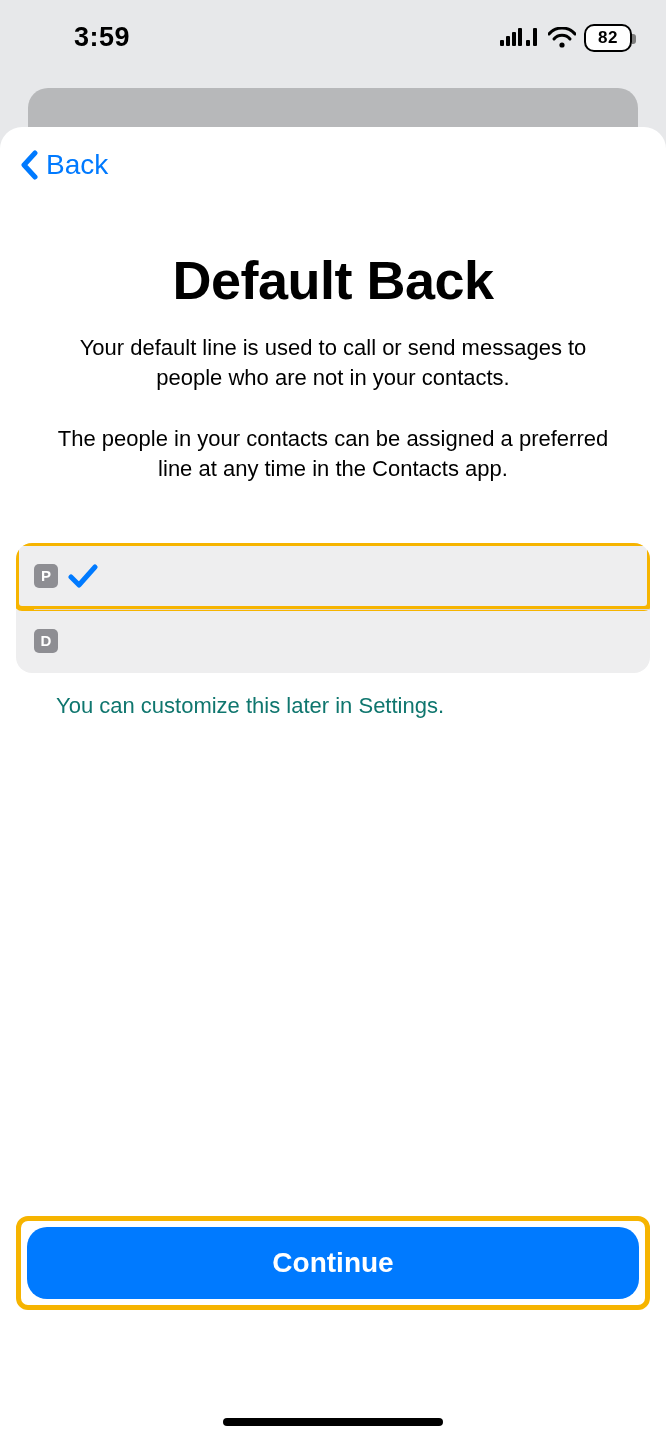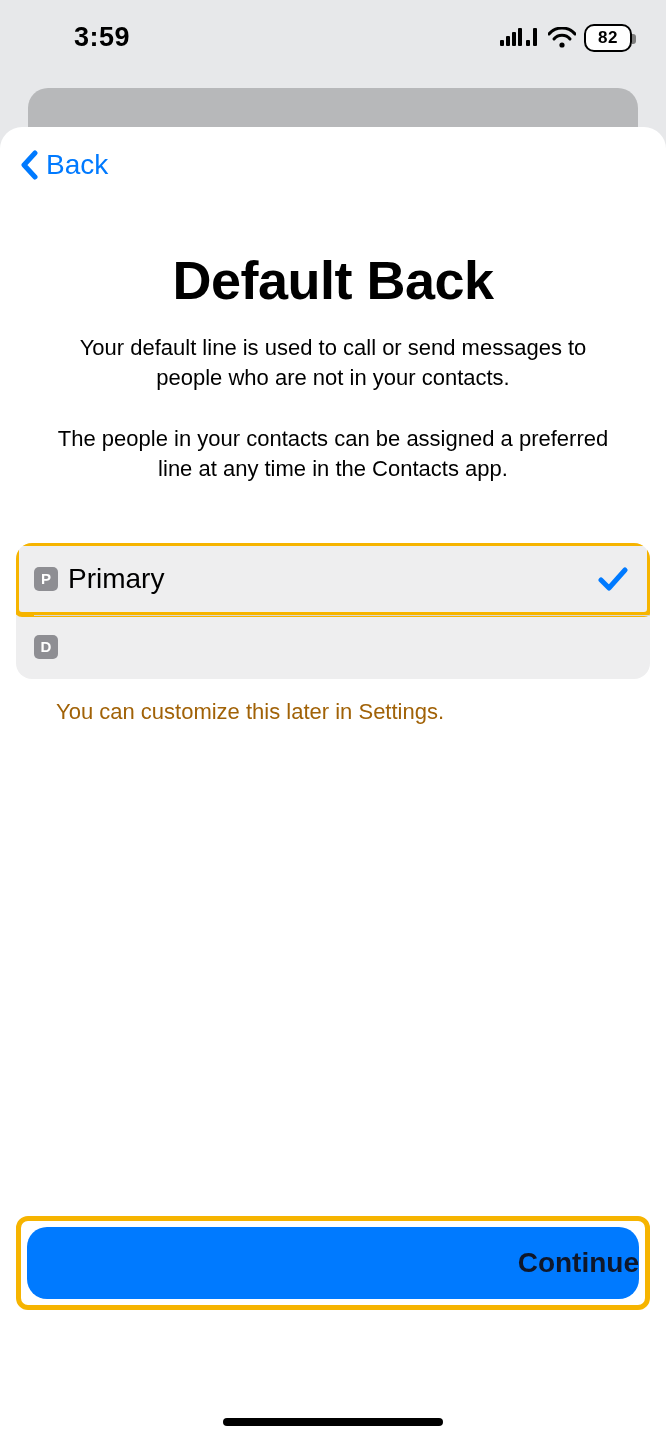--- a/index.html
+++ b/index.html
@@ -135,39 +135,39 @@
   .check svg { display: block; }
 
   .highlight-row {
     outline: 5px solid #f6b400;
     outline-offset: -3px;
     border-radius: 6px;
   }
 
   .footnote {
     margin-top: 20px;
-    color: #a16207;
+    color: #0f766e;
     font-size: 22px;
     padding: 0 40px;
   }
 
   .continue-wrap {
     position: absolute;
     left: 16px; right: 16px;
     bottom: 130px;
     padding: 6px;
     border: 5px solid #f6b400;
     border-radius: 12px;
   }
   .continue {
     display: flex;
-    align-items: center; justify-content: flex-end;
+    align-items: center; justify-content: center;
     height: 72px;
     background: #007aff;
-    color: #0f172a;
+    color: #ffffff;
     border-radius: 20px;
     font-size: 28px;
     font-weight: 700;
   }
 
   .home-indicator {
     position: absolute;
     bottom: 14px;
     left: 50%;
     transform: translateX(-50%);
@@ -218,21 +218,20 @@
 
   <h1 class="title">Default Back</h1>
 
   <p class="desc">Your default line is used to call or send messages to people who are not in your contacts.
 
 The people in your contacts can be assigned a preferred line at any time in the Contacts app.</p>
 
   <div class="list">
     <div class="row highlight-row">
       <span class="badge">P</span>
-      <span class="label">Primary</span>
       <span class="check">
         <svg width="30" height="26" viewBox="0 0 30 26">
           <polyline points="3,14 11,22 27,4" stroke="#007aff" stroke-width="5" fill="none" stroke-linecap="round" stroke-linejoin="round"></polyline>
         </svg>
       </span>
     </div>
     <div class="row">
       <span class="badge">D</span>
     </div>
   </div>

